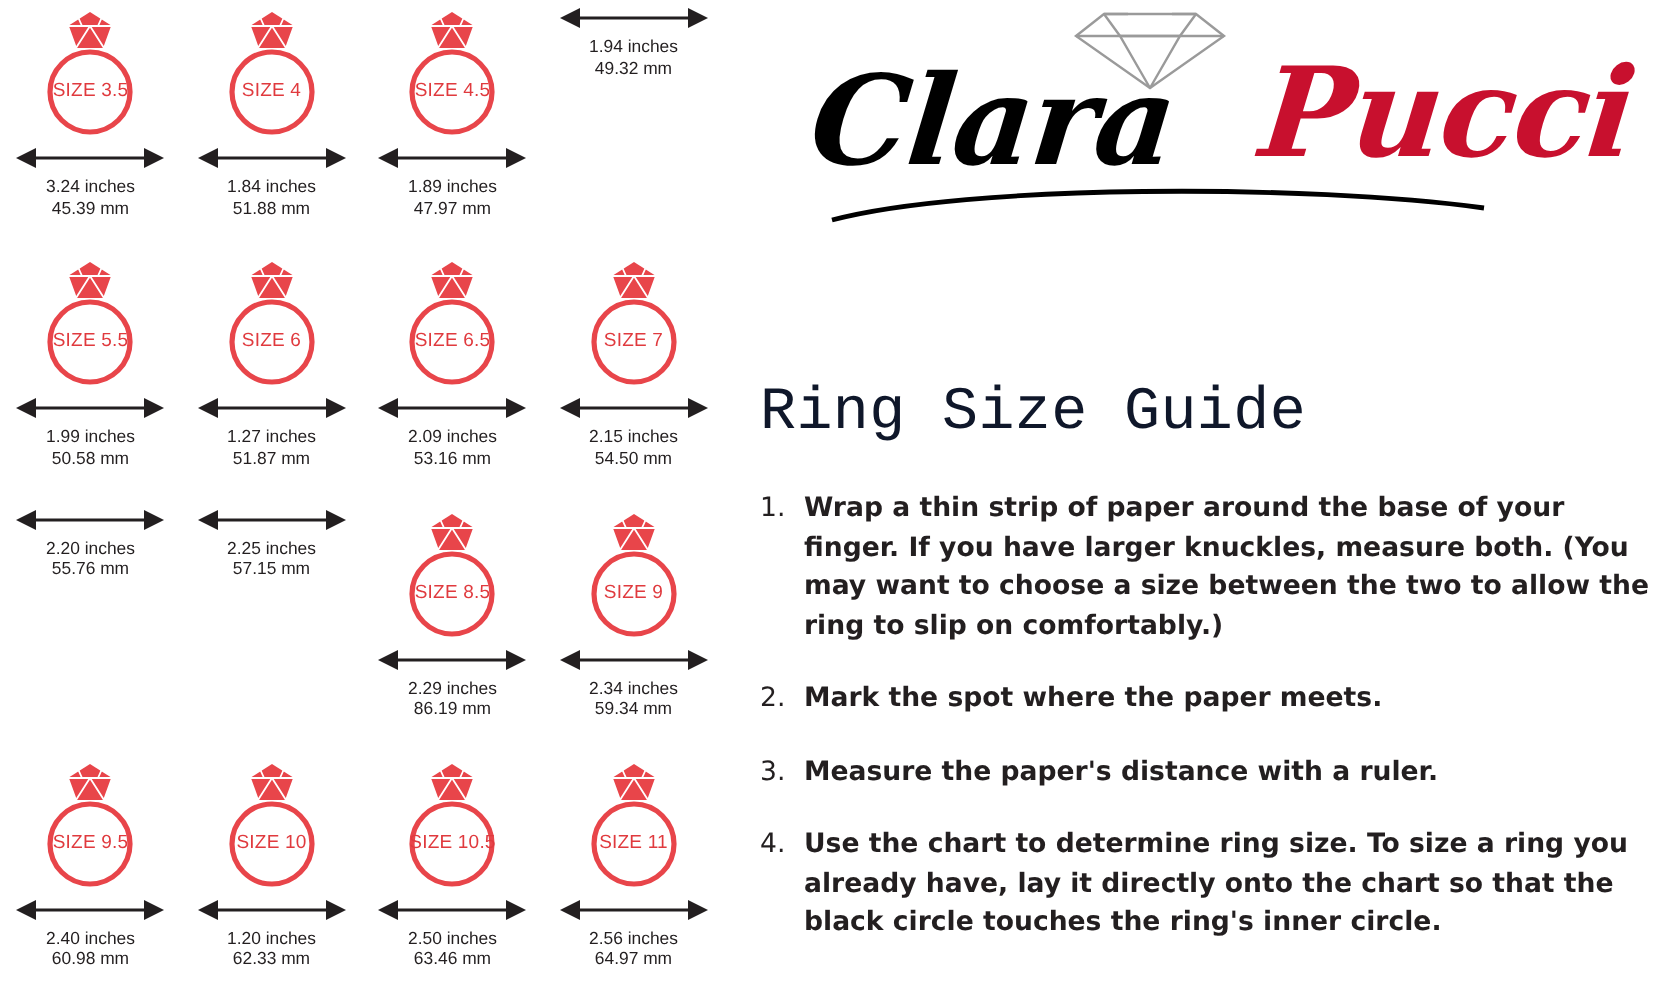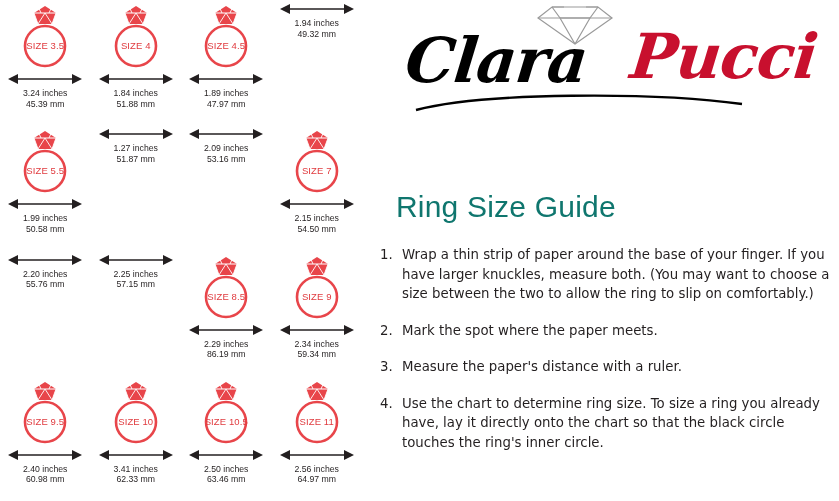--- a/index.html
+++ b/index.html
@@ -127,47 +127,48 @@
     position: absolute;
     left: 8px;
     top: 72px;
     width: 330px;
     height: 26px;
   }
 
   
   #guide-title {
     position: absolute;
-    left: 24px;
+    left: 8px;
     top: 190px;
     font-size: 30px;
     font-weight: normal;
-    color: #0f766e;
+    color: #0f172a;
     letter-spacing: 0.2px;
-    font-family: Liberation Sans, sans-serif;
+    font-family: Liberation Mono, monospace;
   }
   .steps {
     position: absolute;
     left: 8px;
     top: 245px;
     width: 452px;
   }
   .step {
     display: flex;
     font-size: 13.3px;
     line-height: 19.5px;
     color: #231f20;
     margin-bottom: 17px;
     font-family: "DejaVu Sans", sans-serif;
   }
   .step-num {
     flex: 0 0 22px;
   }
   .step-text {
     flex: 1 1 auto;
+    font-weight: bold;
   }
 </style>
 </head>
 <body>
 
 <div id="page">
 
   <div id="chart-panel">
     <div class="size-grid" id="size-grid">
         <div class="size-cell">
@@ -271,31 +272,57 @@
               <line x1="10" y1="7" x2="68" y2="7" stroke="#231f20" stroke-width="1.6"></line>
               <polygon points="2,7 12,2 12,12" fill="#231f20"></polygon>
               <polygon points="76,7 66,2 66,12" fill="#231f20"></polygon>
             </svg></div>
           <div class="measure">
             <div>1.99 inches</div>
             <div>50.58 mm</div>
           </div>
         </div>
         <div class="size-cell">
+          <div class="ring-wrap">
+            <svg class="ring-svg" width="78" height="70" viewBox="0 0 78 70">
+              <g fill="#e8454a">
+                <path d="M39 2 L28 9 L32 20 L46 20 L50 9 Z"></path>
+                <path d="M28 9 L50 9" stroke="#ffffff" stroke-width="1"></path>
+                <path d="M32 20 L28 9 M46 20 L50 9" stroke="#ffffff" stroke-width="0.9"></path>
+                <path d="M39 9 L32 20 M39 9 L46 20" stroke="#ffffff" stroke-width="0.9"></path>
+                <path d="M33 4.5 L35 9 M45 4.5 L43 9" stroke="#ffffff" stroke-width="0.9"></path>
+              </g>
+              <circle cx="39" cy="42" r="20" fill="none" stroke="#e8454a" stroke-width="2.6"></circle>
+            </svg>
+            <div class="size-label">SIZE 6</div>
+          </div>
           <div class="arrow-row"><svg width="78" height="14" viewBox="0 0 78 14">
               <line x1="10" y1="7" x2="68" y2="7" stroke="#231f20" stroke-width="1.6"></line>
               <polygon points="2,7 12,2 12,12" fill="#231f20"></polygon>
               <polygon points="76,7 66,2 66,12" fill="#231f20"></polygon>
             </svg></div>
           <div class="measure">
             <div>1.27 inches</div>
             <div>51.87 mm</div>
           </div>
         </div>
         <div class="size-cell">
+          <div class="ring-wrap">
+            <svg class="ring-svg" width="78" height="70" viewBox="0 0 78 70">
+              <g fill="#e8454a">
+                <path d="M39 2 L28 9 L32 20 L46 20 L50 9 Z"></path>
+                <path d="M28 9 L50 9" stroke="#ffffff" stroke-width="1"></path>
+                <path d="M32 20 L28 9 M46 20 L50 9" stroke="#ffffff" stroke-width="0.9"></path>
+                <path d="M39 9 L32 20 M39 9 L46 20" stroke="#ffffff" stroke-width="0.9"></path>
+                <path d="M33 4.5 L35 9 M45 4.5 L43 9" stroke="#ffffff" stroke-width="0.9"></path>
+              </g>
+              <circle cx="39" cy="42" r="20" fill="none" stroke="#e8454a" stroke-width="2.6"></circle>
+            </svg>
+            <div class="size-label">SIZE 6.5</div>
+          </div>
           <div class="arrow-row"><svg width="78" height="14" viewBox="0 0 78 14">
               <line x1="10" y1="7" x2="68" y2="7" stroke="#231f20" stroke-width="1.6"></line>
               <polygon points="2,7 12,2 12,12" fill="#231f20"></polygon>
               <polygon points="76,7 66,2 66,12" fill="#231f20"></polygon>
             </svg></div>
           <div class="measure">
             <div>2.09 inches</div>
             <div>53.16 mm</div>
           </div>
         </div>
@@ -430,21 +457,21 @@
               <circle cx="39" cy="42" r="20" fill="none" stroke="#e8454a" stroke-width="2.6"></circle>
             </svg>
             <div class="size-label">SIZE 10</div>
           </div>
           <div class="arrow-row"><svg width="78" height="14" viewBox="0 0 78 14">
               <line x1="10" y1="7" x2="68" y2="7" stroke="#231f20" stroke-width="1.6"></line>
               <polygon points="2,7 12,2 12,12" fill="#231f20"></polygon>
               <polygon points="76,7 66,2 66,12" fill="#231f20"></polygon>
             </svg></div>
           <div class="measure">
-            <div>3.41 inches</div>
+            <div>1.20 inches</div>
             <div>62.33 mm</div>
           </div>
         </div>
         <div class="size-cell">
           <div class="ring-wrap">
             <svg class="ring-svg" width="78" height="70" viewBox="0 0 78 70">
               <g fill="#e8454a">
                 <path d="M39 2 L28 9 L32 20 L46 20 L50 9 Z"></path>
                 <path d="M28 9 L50 9" stroke="#ffffff" stroke-width="1"></path>
                 <path d="M32 20 L28 9 M46 20 L50 9" stroke="#ffffff" stroke-width="0.9"></path>

